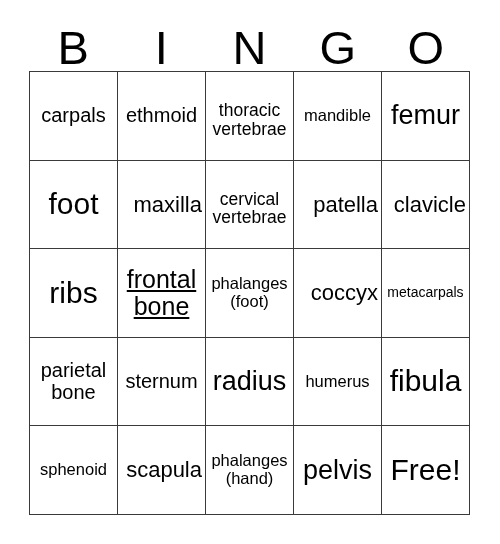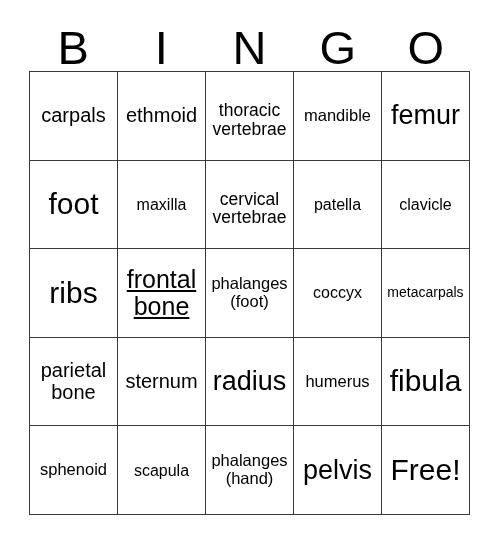--- a/index.html
+++ b/index.html
@@ -79,21 +79,21 @@
     line-height: 1.08;
     color: #000000;
     white-space: pre-line;
   }
 
   
   .s-xs  { font-size: 14px; }
   .s-sm  { font-size: 16.5px; }
   .s-smb { font-size: 17.5px; margin-top: 8px; }
   .s-md  { font-size: 20px; }
-  .s-mdl { font-size: 16px; }
+  .s-mdl { font-size: 22px; text-align: right; }
   .s-lg  { font-size: 25px; text-decoration: underline; }
   .s-xl  { font-size: 27px; }
   .s-xxl { font-size: 30px; }
 </style>
 </head>
 <body>
 
 <div id="card">
 
   <div id="header-row">

